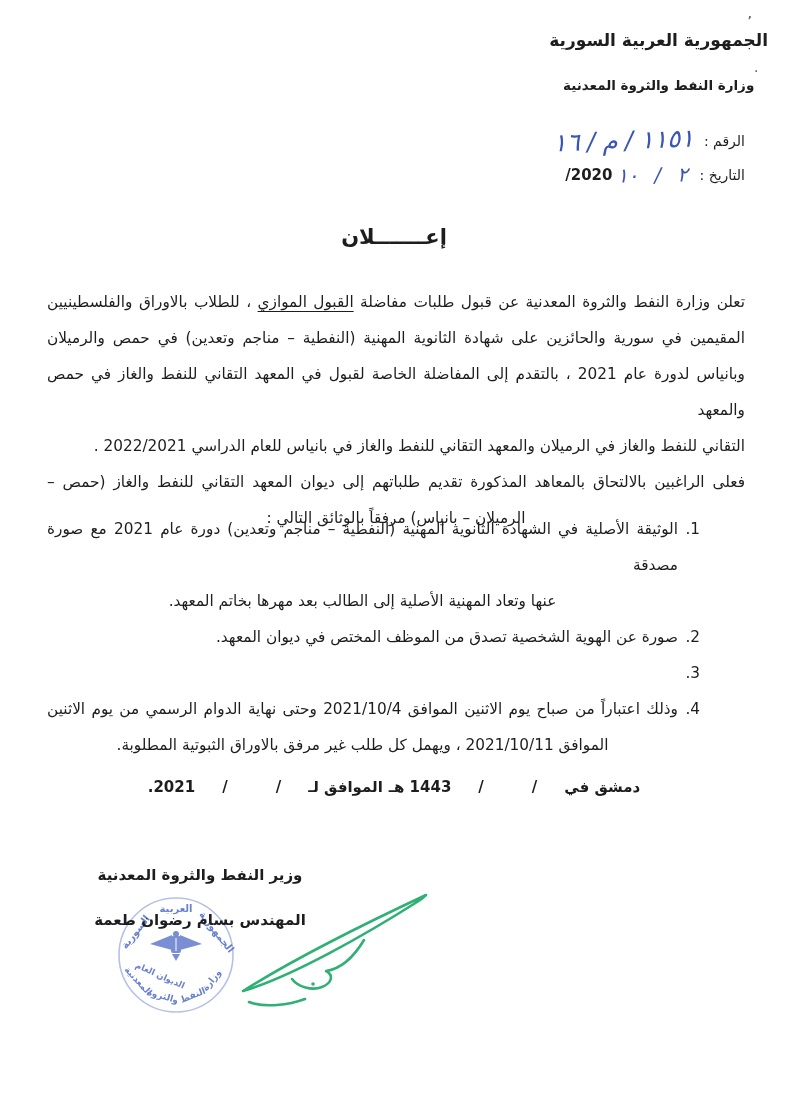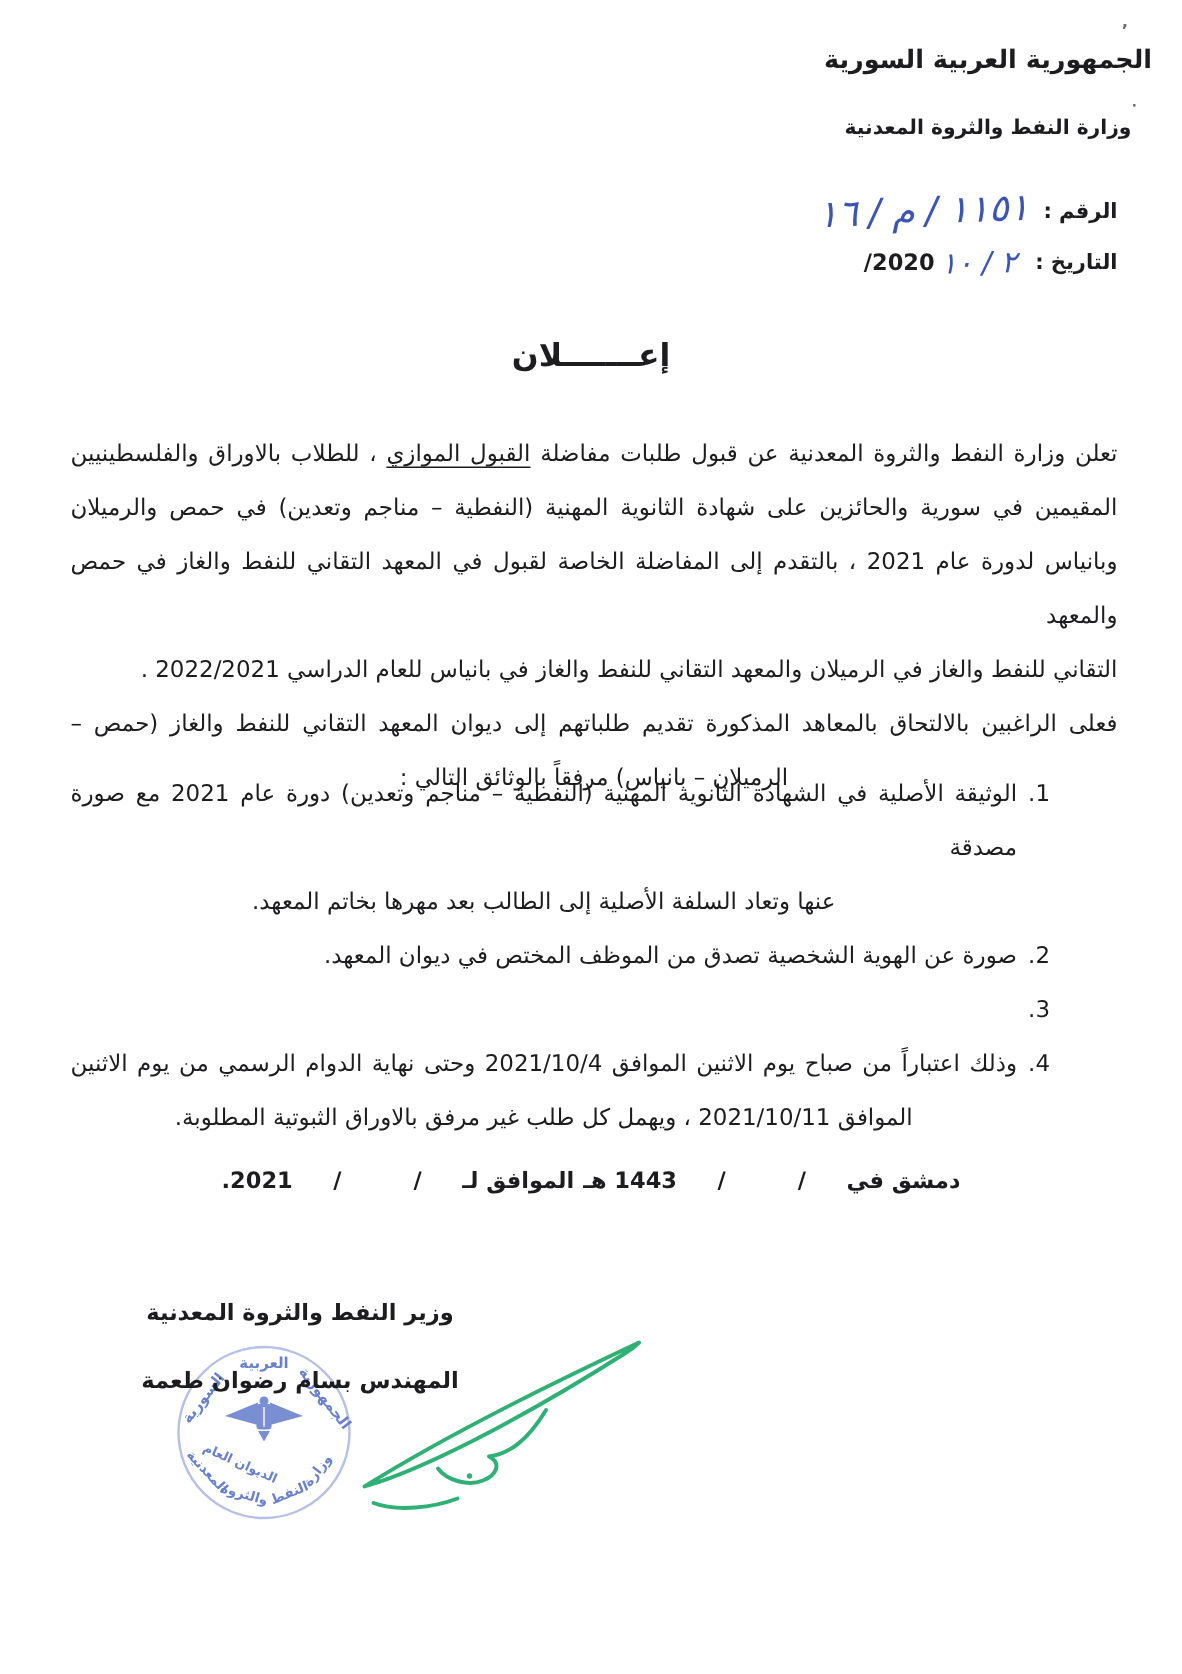--- a/index.html
+++ b/index.html
@@ -10,24 +10,24 @@
     direction:rtl;
   }
   
   .hdr{position:absolute;top:30px;right:20px;text-align:center;}
   .hdr-country{font-size:17px;font-weight:bold;letter-spacing:.3px;}
   .hdr-ministry{font-size:13.5px;font-weight:bold;margin-top:27px;}
   
   .ref{position:absolute;top:128px;right:43px;}
   .ref-row{display:flex;direction:rtl;align-items:center;}
   .ref-row + .ref-row{margin-top:12px;}
-  .ref-label{font-size:14px;font-weight:bold;white-space:nowrap;}
+  .ref-label{font-size:14px;font-weight:normal;white-space:nowrap;}
   .hand{color:#3b55b5;font-style:italic;line-height:1;}
   .hand-num{display:flex;direction:ltr;gap:7px;font-size:25px;transform:rotate(-2deg);margin-left:6px;margin-right:10px;}
-  .hand-date{display:flex;direction:ltr;gap:6px;font-size:20px;transform:rotate(-1deg);margin-right:12px;margin-left:4px;}
+  .hand-date{display:flex;direction:ltr;gap:16px;font-size:20px;transform:rotate(-1deg);margin-right:12px;margin-left:4px;}
   .typed-year{font-size:15px;font-weight:bold;direction:ltr;unicode-bidi:embed;}
   
   .doc-title{position:absolute;top:211px;left:0;right:0;text-align:center;
     font-size:21px;font-weight:bold;}
   
   .intro{position:absolute;top:284px;right:43px;left:47px;
     font-size:15.3px;line-height:36px;}
   .jline{text-align:justify;text-align-last:justify;}
   .rline{text-align:right;}
   .cline{text-align:center;}
@@ -96,21 +96,21 @@
   <div class="rline">التقاني للنفط والغاز في الرميلان والمعهد التقاني للنفط والغاز في بانياس للعام الدراسي 2022/2021 .</div>
   <div class="jline">فعلى الراغبين بالالتحاق بالمعاهد المذكورة تقديم طلباتهم إلى ديوان المعهد التقاني للنفط والغاز (حمص –</div>
   <div class="cline">الرميلان – بانياس) مرفقاً بالوثائق التالي :</div>
 </section>
 
 <section class="reqs">
   <div class="req">
     <span class="req-num">1.</span>
     <div class="req-body">
       <div class="jline">الوثيقة الأصلية في الشهادة الثانوية المهنية (النفطية – مناجم وتعدين) دورة عام 2021 مع صورة مصدقة</div>
-      <div class="cline">عنها وتعاد السلفة الأصلية إلى الطالب بعد مهرها بخاتم المعهد.</div>
+      <div class="cline">عنها وتعاد المهنية الأصلية إلى الطالب بعد مهرها بخاتم المعهد.</div>
     </div>
   </div>
   <div class="req">
     <span class="req-num">2.</span>
     <div class="req-body">
       <div class="rline">صورة عن الهوية الشخصية تصدق من الموظف المختص في ديوان المعهد.</div>
     </div>
   </div>
   <div class="req">
     <span class="req-num">3.</span>

